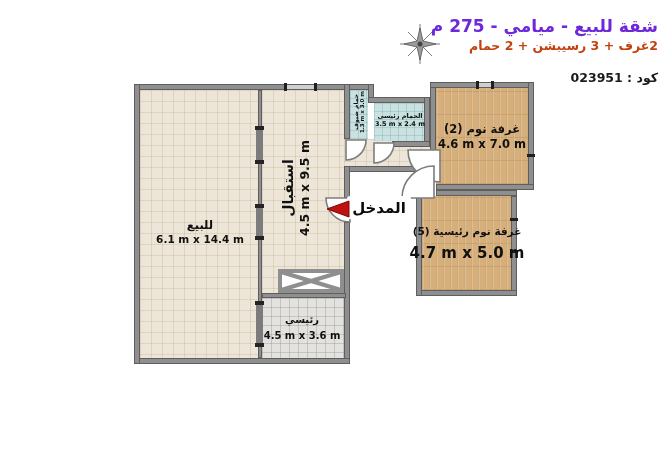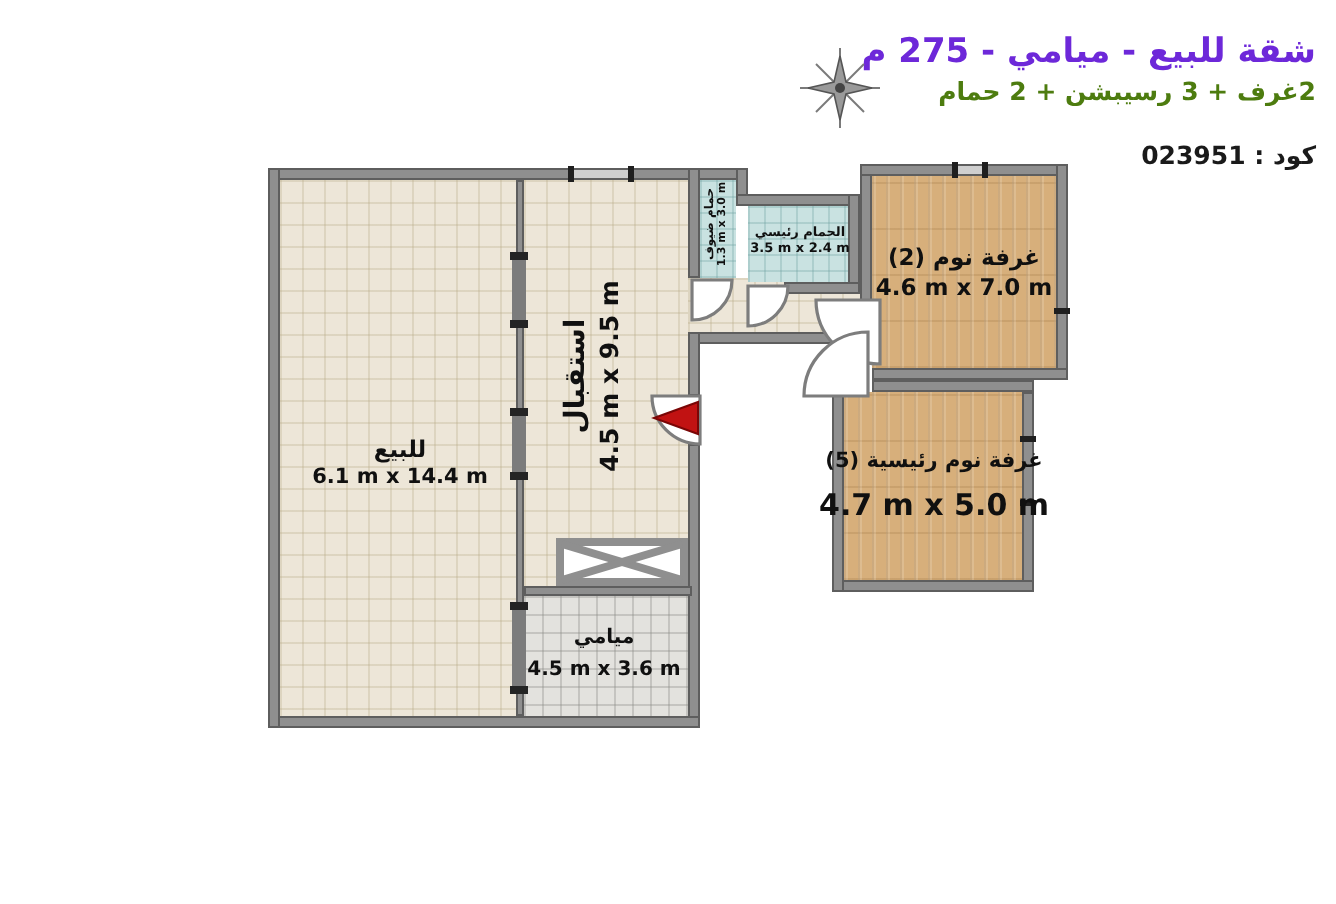--- a/index.html
+++ b/index.html
@@ -1,21 +1,21 @@
 <!DOCTYPE html>
 <html><head>
 <meta charset="utf-8">
 <style>
   html,body{margin:0;padding:0;background:#ffffff;}
   .stage{position:relative;width:668px;height:452px;background:#ffffff;overflow:hidden;
          font-family:"DejaVu Sans",sans-serif;color:#141414;}
   
   .hdr{position:absolute;top:16px;right:10px;text-align:right;direction:rtl;line-height:1.25;}
   .hdr .title{font-size:17px;font-weight:bold;color:#6d28d9;}
-  .hdr .sub{font-size:12.5px;font-weight:600;color:#4d7c0f;margin-top:1px;}
+  .hdr .sub{font-size:12.5px;font-weight:600;color:#c2410c;margin-top:1px;}
   .hdr .code{font-size:12.5px;font-weight:700;color:#1a1a1a;margin-top:16px;}
   .compass{position:absolute;left:396px;top:20px;}
   
   .room{position:absolute;}
   .beige{background-color:#EDE6D8;
     background-image:linear-gradient(rgba(185,170,135,.30) 1px,transparent 1px),
                      linear-gradient(90deg,rgba(185,170,135,.30) 1px,transparent 1px);
     background-size:11px 11px;}
   .teal{background-color:#C9E2E1;
     background-image:linear-gradient(rgba(110,160,160,.30) 1px,transparent 1px),
@@ -172,21 +172,24 @@
     <div class="nm">غرفة نوم (2)</div>
     <div class="dm">4.6 m x 7.0 m</div>
   </div>
 
   <div class="lbl lbl-master" style="left:467px;top:243px;">
     <div class="nm">غرفة نوم رئيسية (5)</div>
     <div class="dm">4.7 m x 5.0 m</div>
   </div>
 
   <div class="lbl lbl-kitchen" style="left:302px;top:327px;">
-    <div class="nm">ميامي</div>
+    <div class="nm">رئيسي</div>
     <div class="dm">4.5 m x 3.6 m</div>
   </div>
 
+  <div class="entry">
+    <span class="txt">المدخل</span>
+  </div>
   <svg class="entry-arrow" width="26" height="18" viewBox="0 0 26 18">
     <polygon points="2,9 24,1 24,17" fill="#C11212" stroke="#7a0606" stroke-width="1"></polygon>
   </svg>
 
 </div>
 
 </body></html>

